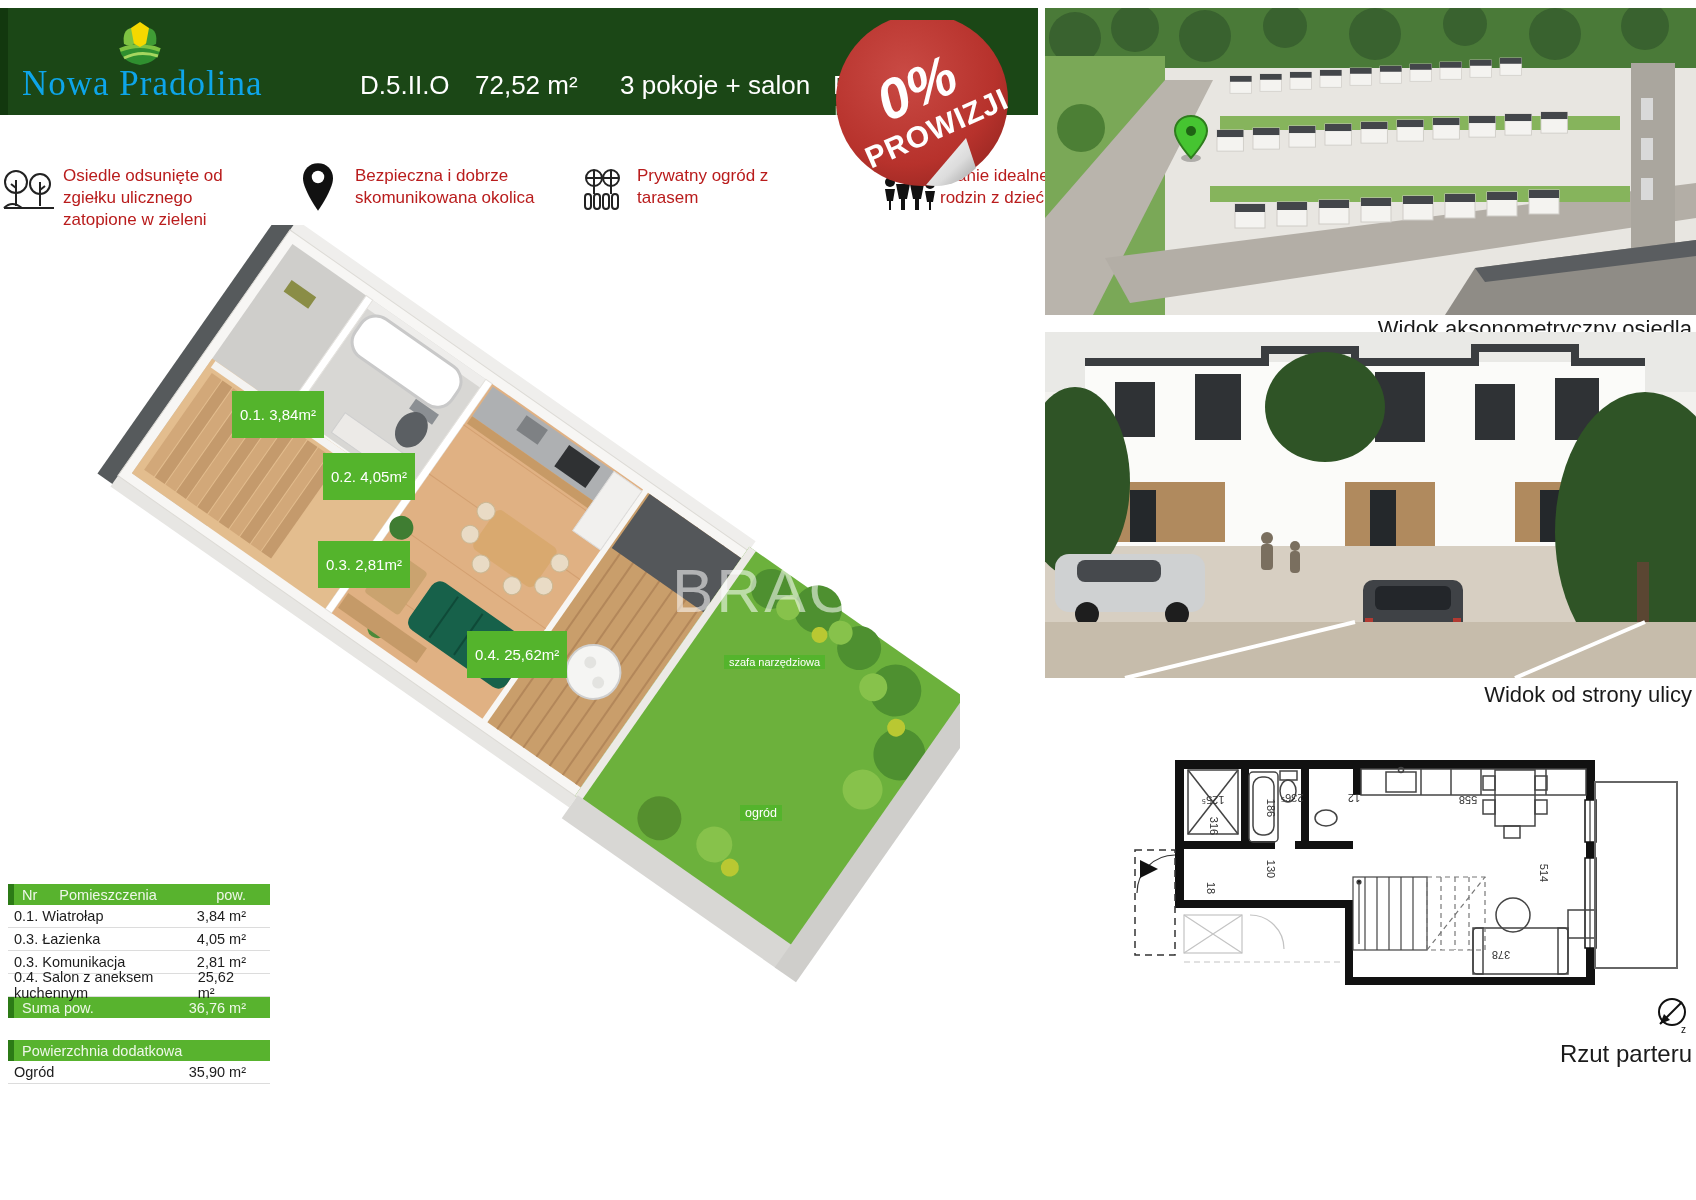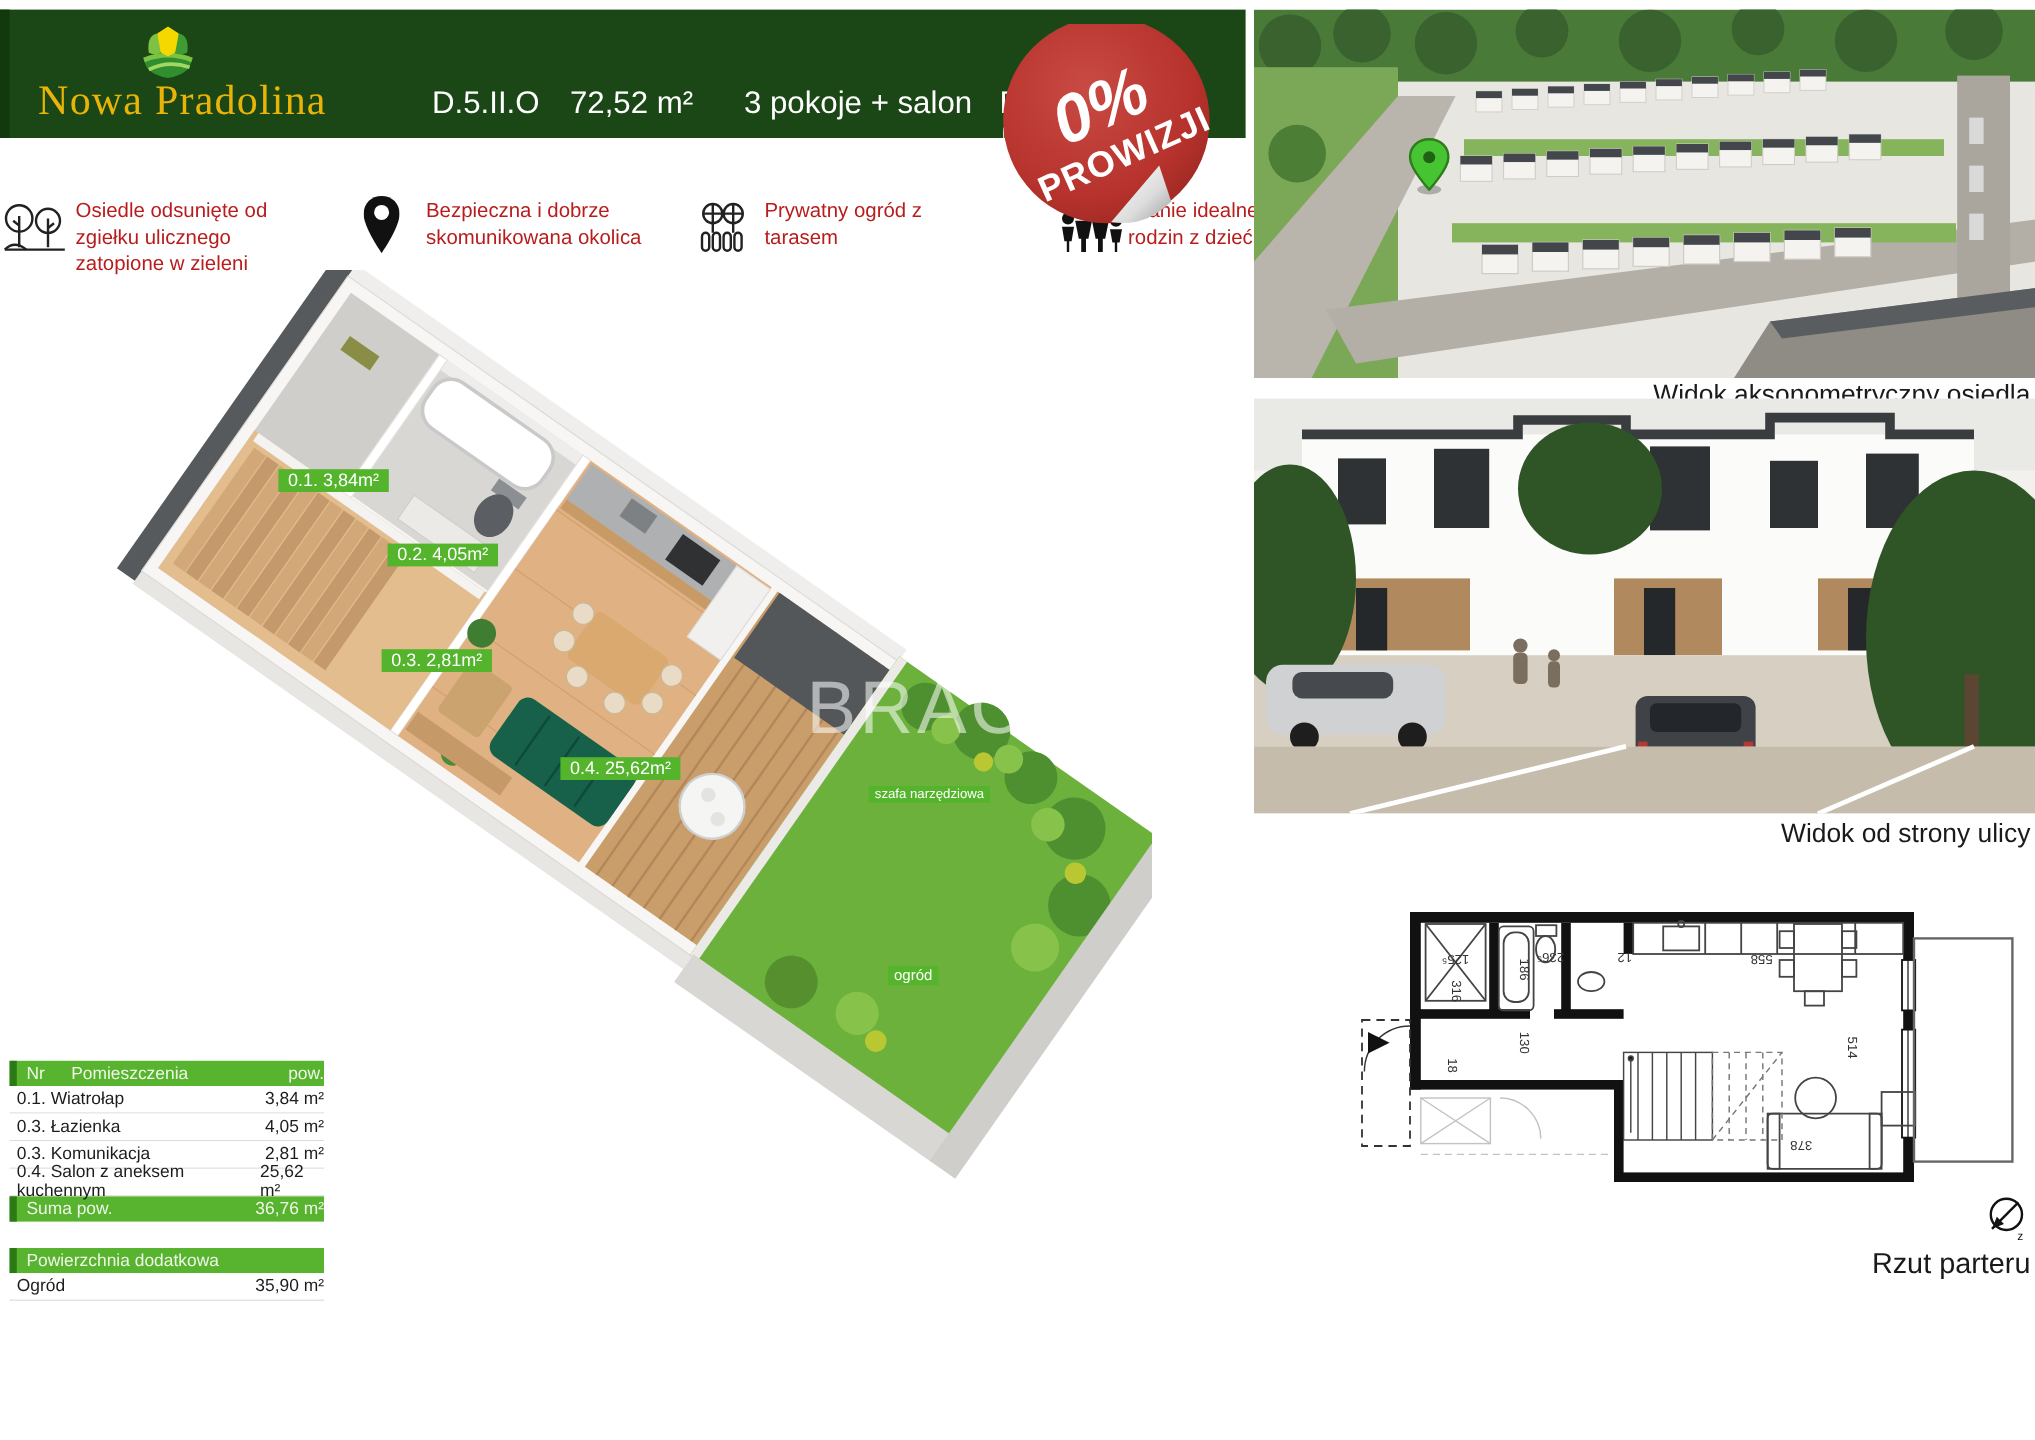--- a/index.html
+++ b/index.html
@@ -1,36 +1,36 @@
 <!DOCTYPE html>
 <html><head>
 <meta charset="utf-8">
 <style>
   html,body{margin:0;padding:0;background:#fff;}
   .page{position:relative;width:1696px;height:1200px;background:#fff;overflow:hidden;
         font-family:"Liberation Sans",sans-serif;}
   .abs{position:absolute;}
   
   .topbar{left:0;top:8px;width:1030px;height:107px;background:#1b4716;border-left:8px solid #12380e;}
-  .brand{left:14px;top:56px;width:260px;text-align:center;color:#eab308;
+  .brand{left:14px;top:56px;width:260px;text-align:left;color:#0ea5e9;
          font-family:"Liberation Serif",serif;font-size:35px;font-weight:400;letter-spacing:1px;}
   .hspec{color:#fff;font-size:26px;top:62px;}
   .hsub{color:#cfe0c8;font-size:12px;}
   
   .sticker{left:826px;top:20px;width:200px;height:170px;z-index:6;}
   
   .feat-text{font-size:17px;line-height:1.3;color:#b91c1c;}
   
-  .badge{background:#54b42c;color:#fff;font-size:15px;padding:1px 8px;white-space:nowrap;z-index:3;}
+  .badge{background:#54b42c;color:#fff;font-size:15px;padding:15px 8px;white-space:nowrap;z-index:3;}
   .badge.small{font-size:11px;padding:1px 5px;}
   .watermark{color:rgba(255,255,255,.55);font-size:62px;font-weight:normal;letter-spacing:3px;z-index:3;}
   
   .rtable{left:8px;top:884px;width:262px;font-size:14.5px;color:#1c1c1c;z-index:4;}
   .trow{display:flex;justify-content:space-between;align-items:center;height:22px;
-        padding:0 0 0 6px;border-bottom:1px solid #dcdcdc;background:#fff;}
+        padding:0 24px 0 6px;border-bottom:1px solid #dcdcdc;background:#fff;}
   .tgreen{background:#58b32e;color:#eef7e8;border-left:6px solid #2c7a16;border-bottom:none;
           padding-left:8px;height:21px;}
   .thead-name{margin-right:auto;margin-left:22px;}
   
   .caption{font-size:22px;color:#1a1a1a;text-align:right;}
   .cap-rzut{font-size:24px;}
   svg text{font-family:"Liberation Sans",sans-serif;}
 </style>
 </head>
 <body>

